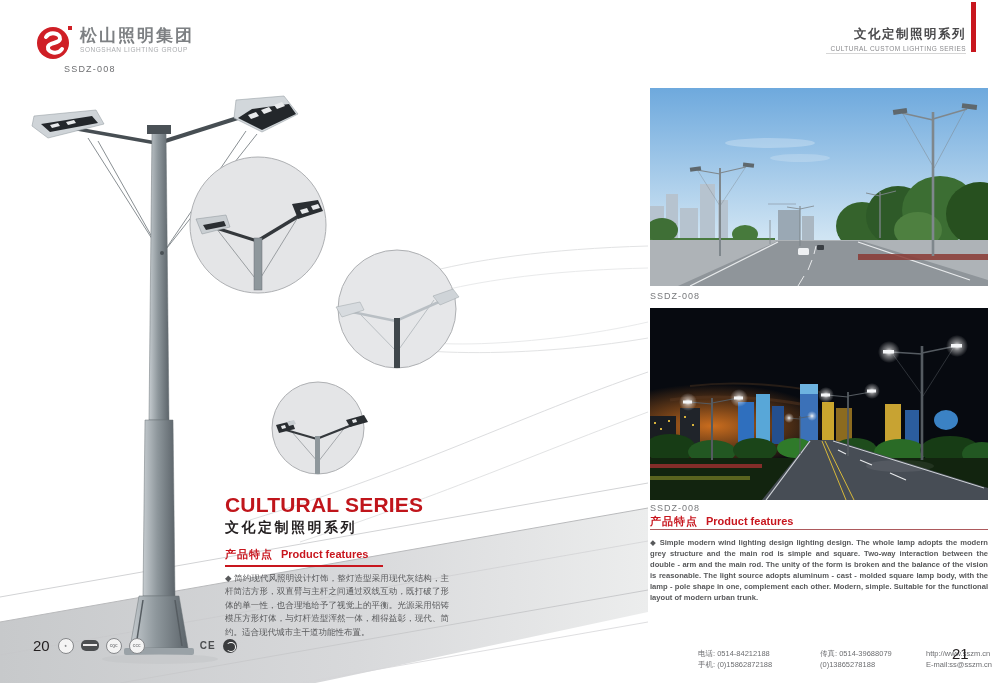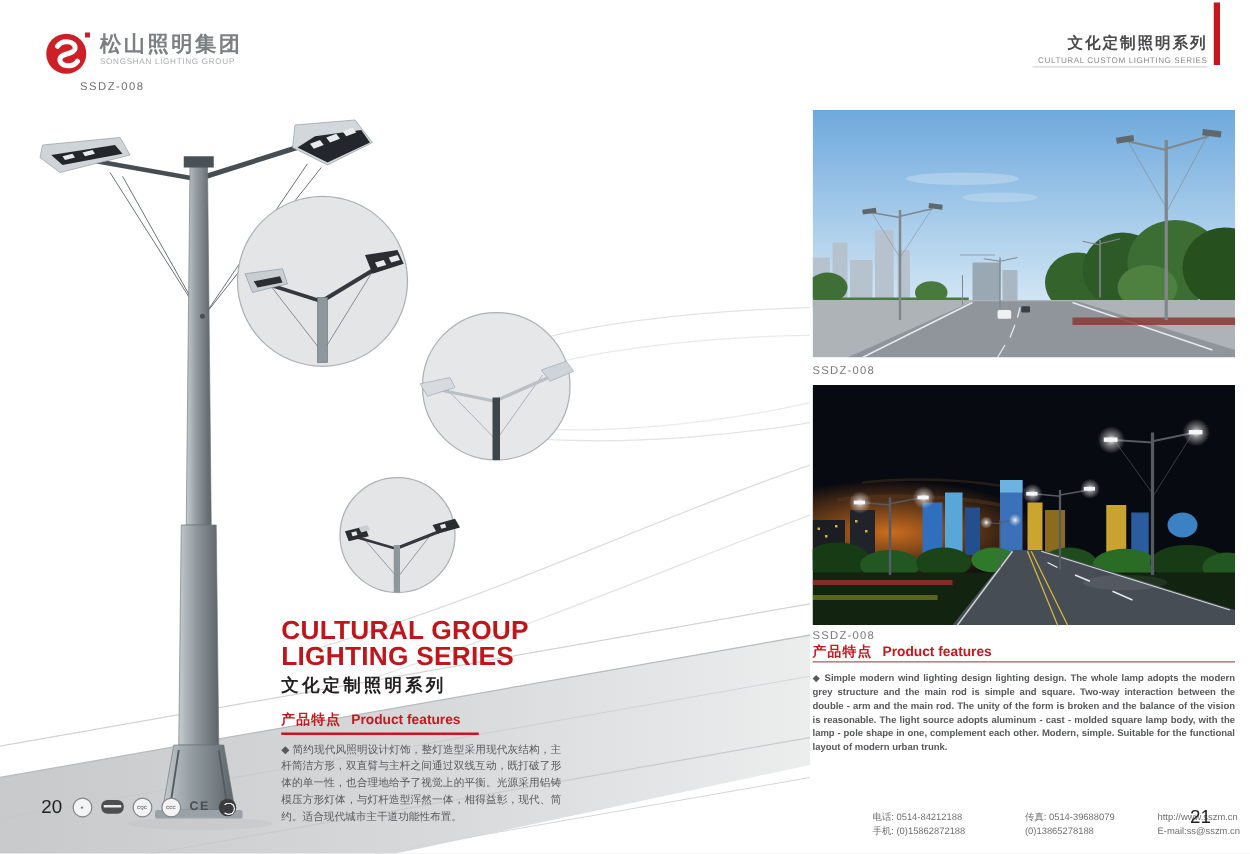--- a/index.html
+++ b/index.html
@@ -29,21 +29,21 @@
   .feat-rule{width:158px;height:2px;background:#c8161e;margin-top:3px;}
   .para-left{margin-top:5px;width:224px;font-size:8.5px;line-height:1.58;color:#58595b;text-align:justify;}
   .footer-left{position:absolute;left:33px;top:637px;display:flex;align-items:center;gap:8px;z-index:3;}
   .page-num{font-size:15px;color:#231f20;}
   .cert-row{display:flex;align-items:center;gap:7px;}
   .cert{height:15px;display:flex;align-items:center;}
   .cert-circle{width:14px;height:14px;border:1px solid #85878a;border-radius:50%;
     display:flex;align-items:center;justify-content:center;color:#6d6f72;font-size:3.6px;font-weight:bold;background:#f4f4f4;}
   .cert-dark{width:18px;height:11px;border-radius:5px;background:#4c4e50;position:relative;}
   .cert-dark:after{content:"";position:absolute;left:2px;top:4px;width:14px;height:1.5px;background:#eceaea;}
-  .cert-ce{font-size:10px;font-weight:bold;color:#4c4e50;letter-spacing:1px;}
+  .cert-ce{font-size:10px;font-weight:bold;color:#4c4e50;letter-spacing:1px;margin-left:48px;}
   .cert-filled{width:14px;height:14px;border-radius:50%;background:#3a3c3e;position:relative;}
   .cert-filled:after{content:"";position:absolute;left:3px;top:3px;width:8px;height:8px;border-radius:50%;border:1.5px solid #fff;border-left-color:transparent;}
   
   .photo{position:absolute;left:650px;width:338px;overflow:hidden;}
   .photo svg{display:block;}
   .caption{position:absolute;left:650px;font-size:9px;color:#77787b;letter-spacing:1px;}
   .feat-row-r{position:absolute;left:650px;top:514px;display:flex;align-items:baseline;gap:8px;z-index:3;}
   .rule-r{position:absolute;left:650px;top:529px;width:338px;height:1px;background:#ad5a5d;}
   .para-right{position:absolute;left:650px;top:537px;width:338px;font-size:7.6px;line-height:1.45;color:#58595b;text-align:justify;font-weight:bold;}
   .contact{position:absolute;left:698px;top:648px;font-size:7.5px;color:#6d6e71;line-height:11px;display:grid;
@@ -177,22 +177,21 @@
       <rect x="315" y="436" width="5" height="38" fill="#8e979c"></rect>
       <polygon points="276,425 292,421 295,429 279,433" fill="#2a2e32"></polygon>
       <polygon points="281,426 285,425 286,428 282,429" fill="#e8eaec"></polygon>
       <polygon points="346,420 364,415 368,422 350,427" fill="#2a2e32"></polygon>
       <polygon points="352,420 356,419 357,422 353,423" fill="#e8eaec"></polygon>
       <polygon points="287,422 294,420 296,424 289,426" fill="#c9ced2"></polygon>
     </g>
   </svg>
 
   <div class="title-block">
-    <div class="title-en">CULTURAL GROUP</div>
-    <div class="title-en">LIGHTING SERIES</div>
+    <div class="title-en">CULTURAL SERIES</div>
     <div class="title-cn">文化定制照明系列</div>
     <div class="feat-row">
       <span class="feat-cn">产品特点</span>
       <span class="feat-en">Product features</span>
     </div>
     <div class="feat-rule"></div>
     <div class="para-left">◆ 简约现代风照明设计灯饰，整灯造型采用现代灰结构，主杆简洁方形，双直臂与主杆之间通过双线互动，既打破了形体的单一性，也合理地给予了视觉上的平衡。光源采用铝铸模压方形灯体，与灯杆造型浑然一体，相得益彰，现代、简约。适合现代城市主干道功能性布置。</div>
   </div>
 
   <div class="footer-left">

